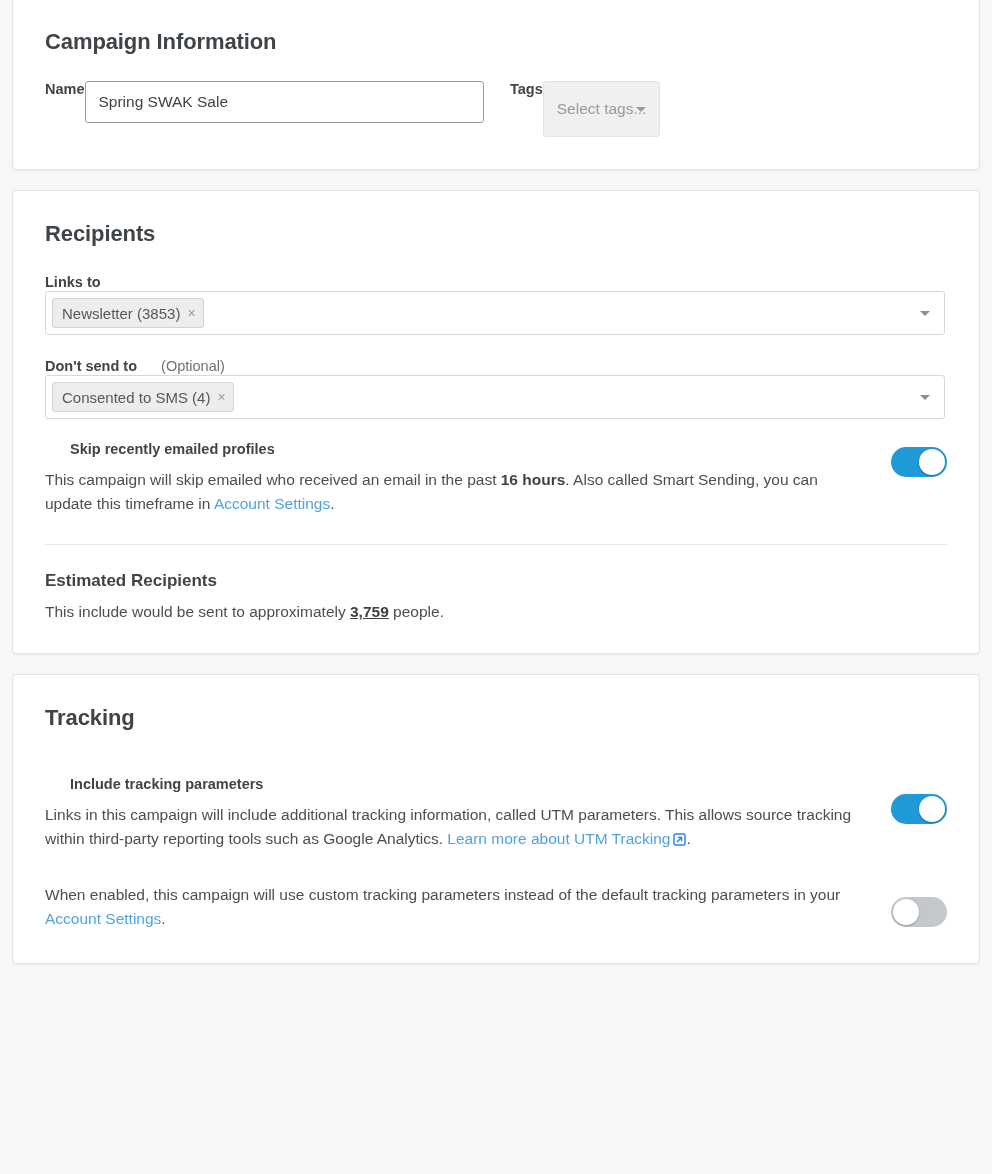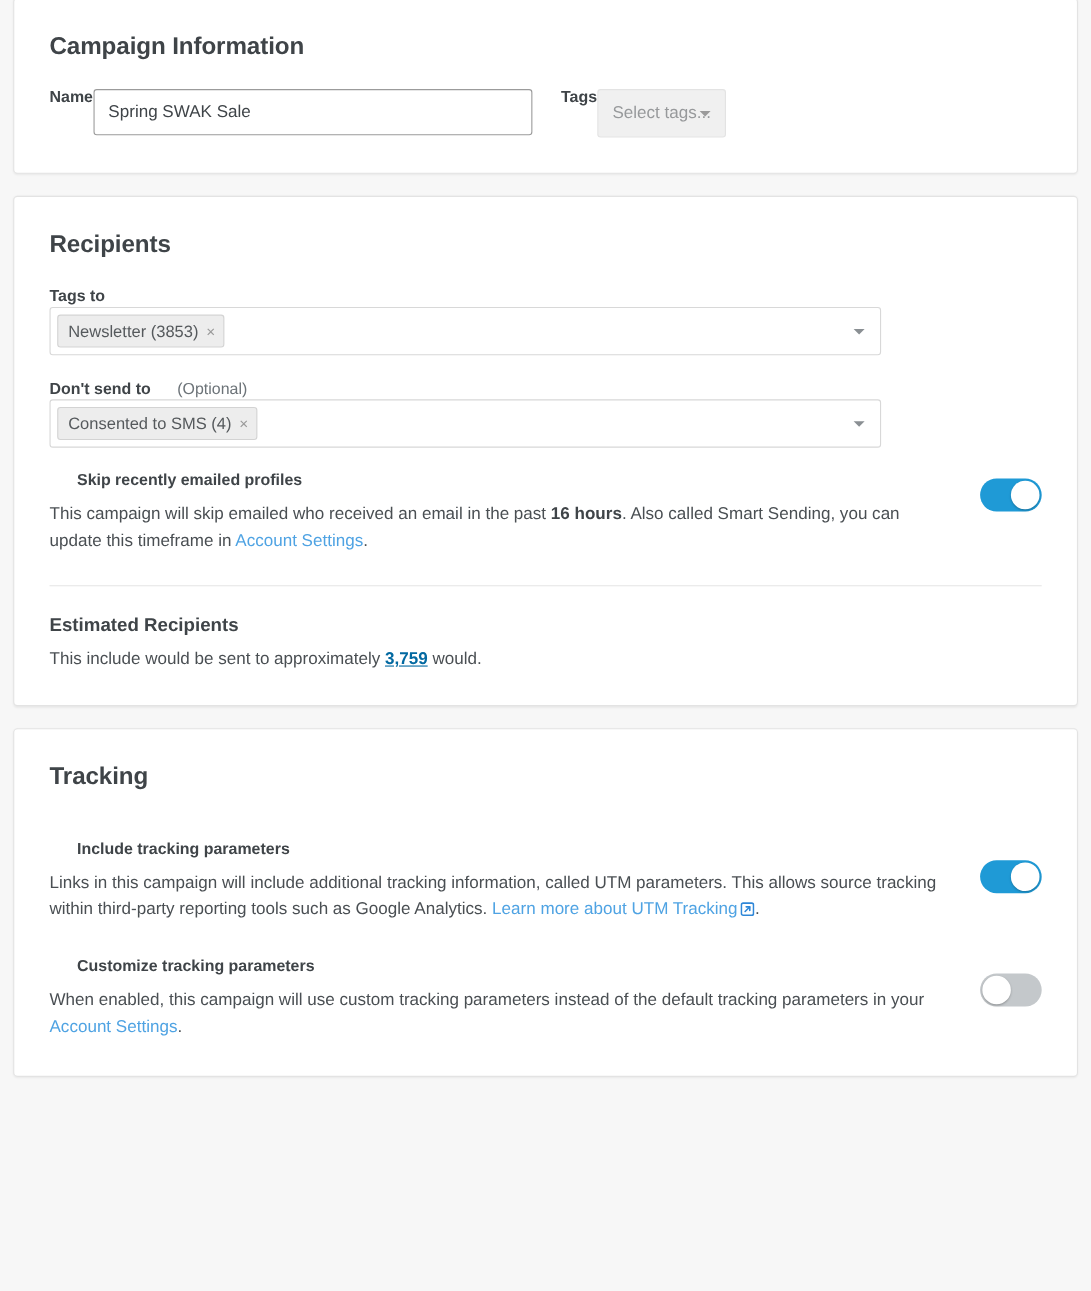--- a/index.html
+++ b/index.html
@@ -64,21 +64,21 @@
     background: #fff;
     font-family: "Liberation Sans", sans-serif;
     font-size: 15.5px;
     color: #3f4448;
     padding: 0 13px;
     width: 100%;
     outline: none;
   }
 
   .select-disabled {
-    height: 44px;
+    height: 56px;
     border: 1px solid #e3e3e3;
     border-radius: 3px;
     background: #f0f0f0;
     display: flex;
     align-items: center;
     padding: 0 13px;
     position: relative;
   }
   .select-disabled .ph {
     font-size: 15.5px;
@@ -98,21 +98,21 @@
   
   .multiselect {
     min-height: 44px;
     border: 1px solid #d8d8d8;
     border-radius: 3px;
     background: #fff;
     display: flex;
     align-items: center;
     padding: 5px 32px 5px 6px;
     position: relative;
-    width: 756px;
+    width: 900px;
   }
   .chip {
     display: inline-flex;
     align-items: center;
     background: #ededed;
     border: 1px solid #d3d3d3;
     border-radius: 3px;
     height: 30px;
     padding: 0 7px 0 9px;
     font-size: 15px;
@@ -202,21 +202,21 @@
 
   .est-title {
     font-size: 17px;
     font-weight: 600;
     color: #3f4448;
     margin: 0 0 12px 0;
   }
   .est-text { font-size: 15.5px; color: #4a4f53; }
   .est-count {
     font-weight: 700;
-    color: #0369a1;
+    color: #404040;
     text-decoration: underline;
   }
   .tracking-gap { height: 30px; }
   .toggle-tracking { margin-top: 18px; }
   .toggle-tracking2 { margin-top: 14px; }
 </style>
 </head>
 <body>
 
 <div class="page">
@@ -239,21 +239,21 @@
           </div>
         </div>
       </div>
     </div>
   </div>
 
   <div class="card">
     <div class="card-inner">
       <h2 class="section-title">Recipients</h2>
 
-      <label class="field-label">Tags to</label>
+      <label class="field-label">Links to</label>
       <div class="multiselect">
         <span class="chip">
           <span>Newsletter (3853)</span>
           <span class="chip-x">×</span>
         </span>
         <span class="ms-caret"></span>
       </div>
 
       <div class="spacer-22"></div>
 
@@ -277,21 +277,21 @@
         </div>
         <div class="toggle on">
           <span class="knob"></span>
         </div>
       </div>
 
       <div class="divider"></div>
 
       <div>
         <div class="est-title">Estimated Recipients</div>
-        <div class="est-text"><span>This include would be sent to approximately </span><span class="est-count">3,759</span><span> would.</span></div>
+        <div class="est-text"><span>This include would be sent to approximately </span><span class="est-count">3,759</span><span> people.</span></div>
       </div>
     </div>
   </div>
 
   <div class="card">
     <div class="card-inner">
       <h2 class="section-title section-title-tracking">Tracking</h2>
 
       <div class="toggle-block">
         <div class="toggle-text">
@@ -304,21 +304,20 @@
         </div>
         <div class="toggle on toggle-tracking">
           <span class="knob"></span>
         </div>
       </div>
 
       <div class="tracking-gap"></div>
 
       <div class="toggle-block">
         <div class="toggle-text">
-          <div class="sub-label">Customize tracking parameters</div>
           <p class="body-text"><span>When enabled, this campaign will use custom tracking parameters instead of the default tracking parameters in your </span><a class="link">Account Settings</a><span>.</span></p>
         </div>
         <div class="toggle off toggle-tracking2">
           <span class="knob"></span>
         </div>
       </div>
     </div>
   </div>
 
 </div>

